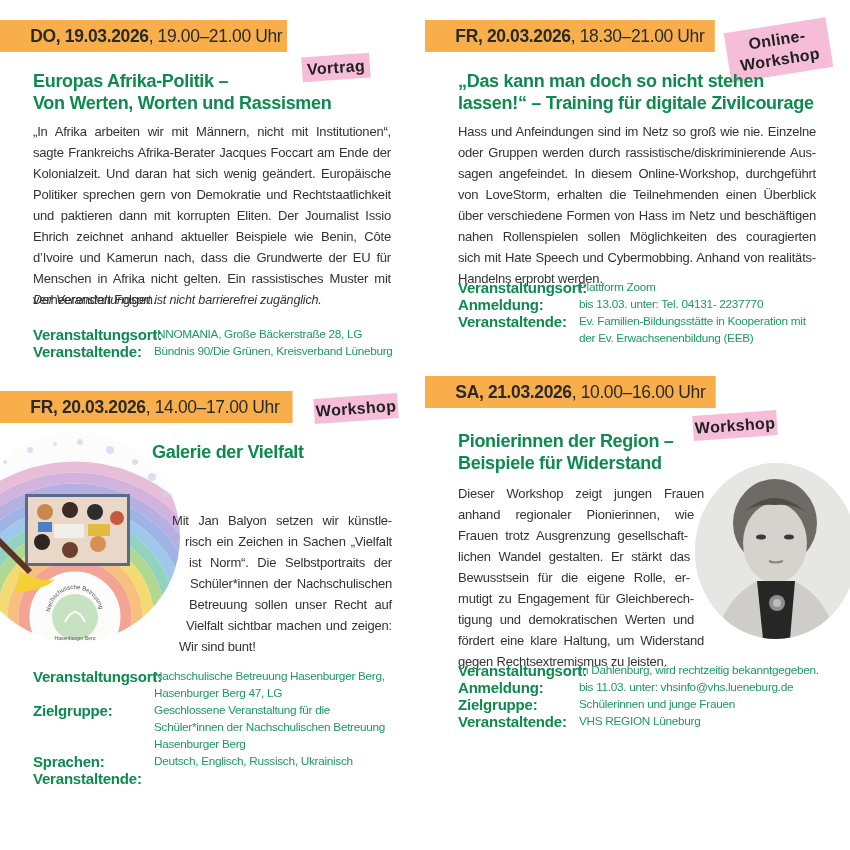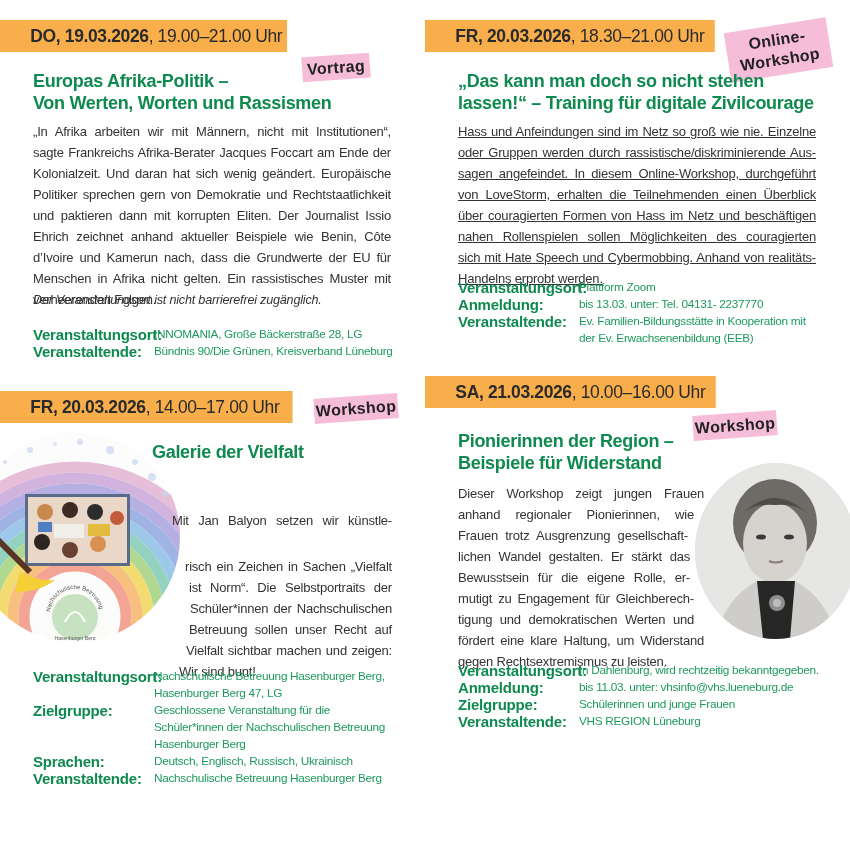--- a/index.html
+++ b/index.html
@@ -88,26 +88,26 @@
     <b>FR, 20.03.2026</b><span>, 18.30–21.00 Uhr</span>
   </div>
   <div class="badge" style="left:727px; top:25px; width:103px; height:50px; line-height:20px; padding-top:5px; transform:rotate(-9deg);">
     <div>Online-</div>
     <div>Workshop</div>
   </div>
   <div class="title" style="left:458px; top:70px; width:370px;">
     <div>„Das kann man doch so nicht stehen</div>
     <div>lassen!“ – Training für digitale Zivilcourage</div>
   </div>
-  <div class="body" style="left:458px; top:121px; width:358px;text-decoration:underline;">
+  <div class="body" style="left:458px; top:121px; width:358px;">
     <span class="line">Hass und Anfeindungen sind im Netz so groß wie nie. Einzelne</span>
     <span class="line">oder Gruppen werden durch rassistische/diskriminierende Aus-</span>
     <span class="line">sagen angefeindet. In diesem Online-Workshop, durchgeführt</span>
     <span class="line">von LoveStorm, erhalten die Teilnehmenden einen Überblick</span>
-    <span class="line">über couragierten Formen von Hass im Netz und beschäftigen</span>
+    <span class="line">über verschiedene Formen von Hass im Netz und beschäftigen</span>
     <span class="line">nahen Rollenspielen sollen Möglichkeiten des couragierten</span>
     <span class="line">sich mit Hate Speech und Cybermobbing. Anhand von realitäts-</span>
     <span class="line last">Handelns erprobt werden.</span>
   </div>
   <div class="info" style="left:458px; top:279px; width:370px;">
     <div class="row">
       <span class="lbl" style="width:121px;">Veranstaltungsort:</span>
       <span class="val">Plattform Zoom</span>
     </div>
     <div class="row">
@@ -181,21 +181,21 @@
       </text>
       <text x="105" y="208" font-size="5" fill="#555" text-anchor="middle" font-family="Liberation Sans, sans-serif">Hasenburger Berg</text>
     </svg>
   </div>
 
   <div class="title" style="left:152px; top:441px; width:200px;">
     <div>Galerie der Vielfalt</div>
   </div>
   <div class="body" style="left:160px; top:470px; width:232px;">
     <span class="line" style="margin-left:12px;margin-top:40px;">Mit Jan Balyon setzen wir künstle-</span>
-    <span class="line" style="margin-left:25px;margin-top:25px;">risch ein Zeichen in Sachen „Vielfalt</span>
+    <span class="line" style="margin-left:25px;">risch ein Zeichen in Sachen „Vielfalt</span>
     <span class="line" style="margin-left:29px;">ist Norm“. Die Selbstportraits der</span>
     <span class="line" style="margin-left:30px;">Schüler*innen der Nachschulischen</span>
     <span class="line" style="margin-left:29px;">Betreuung sollen unser Recht auf</span>
     <span class="line" style="margin-left:26px;">Vielfalt sichtbar machen und zeigen:</span>
     <span class="line last" style="margin-left:19px;">Wir sind bunt!</span>
   </div>
 
   <div class="info" style="left:33px; top:668px; width:370px;">
     <div class="row">
       <span class="lbl" style="width:121px;">Veranstaltungsort:</span>
@@ -211,21 +211,20 @@
         <div>Schüler*innen der Nachschulischen Betreuung</div>
         <div>Hasenburger Berg</div>
       </span>
     </div>
     <div class="row">
       <span class="lbl" style="width:121px;">Sprachen:</span>
       <span class="val">Deutsch, Englisch, Russisch, Ukrainisch</span>
     </div>
     <div class="row">
       <span class="lbl" style="width:121px;">Veranstaltende:</span>
-      <span class="val">Nachschulische Betreuung Hasenburger Berg</span>
     </div>
   </div>
 </section>
 
 <section>
   <div class="datebar" style="left:425px; top:376px; width:316px;">
     <b>SA, 21.03.2026</b><span>, 10.00–16.00 Uhr</span>
   </div>
   <div class="badge" style="left:693px; top:413px; width:84px; height:25px; line-height:25px; transform:rotate(-4deg);">
     <span>Workshop</span>

